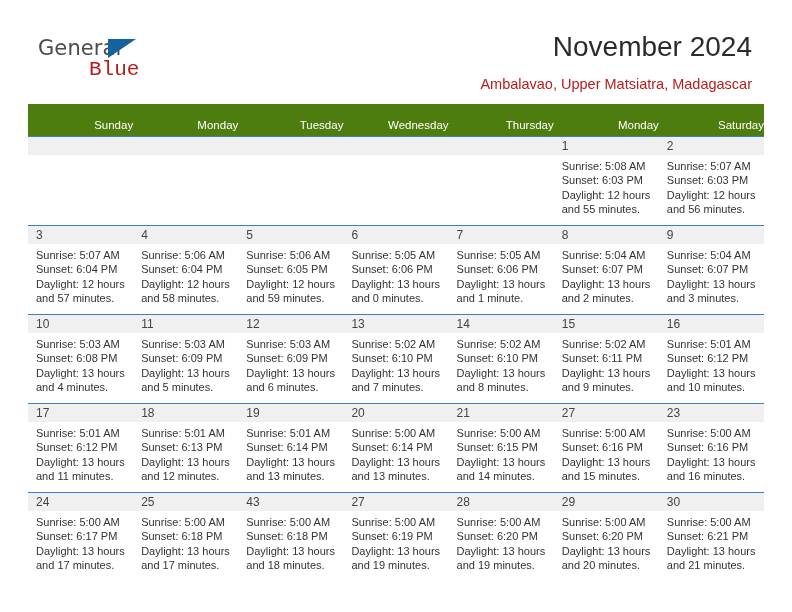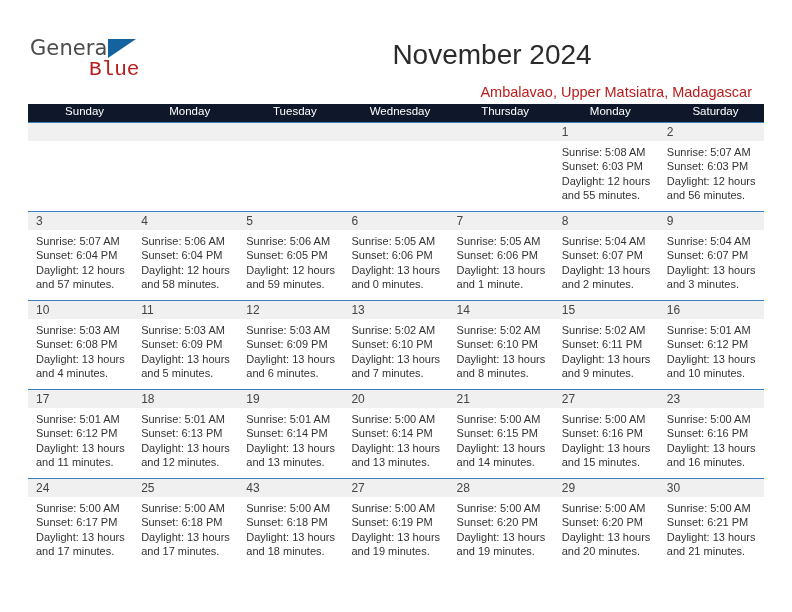--- a/index.html
+++ b/index.html
@@ -30,21 +30,21 @@
   }
   .logo {
     position: absolute;
     left: 30px;
     top: 36px;
     width: 180px;
     height: 52px;
   }
   .logo-line1 {
     position: absolute;
-    left: 0; top: 0;
+    left: 8px; top: 0;
     font-size: 21px;
     letter-spacing: 0.1px;
     color: #4b4b4b;
     font-family: "DejaVu Sans", sans-serif;
   }
   .logo-line2 {
     position: absolute;
     left: 59px; top: 22px;
     font-size: 21px;
     color: #b91c1c;
@@ -64,48 +64,47 @@
     right: 40px;
     top: 30px;
     text-align: right;
     width: 520px;
   }
   .month-title {
     font-size: 28px;
     font-weight: normal;
     color: #2b2b2b;
     line-height: 34px;
-    margin: 8px;
-    font-family: "Liberation Sans", sans-serif;
-    text-align: center;
+    margin: 0;
+    font-family: "Liberation Sans", sans-serif;
   }
   .location {
     font-size: 14.5px;
     color: #b91c1c;
     line-height: 20px;
     margin-top: 10px;
     font-family: "Liberation Sans", sans-serif;
   }
 
   
   .calendar {
     position: absolute;
     left: 28px;
     top: 104px;
     width: 736px;
     border-collapse: collapse;
     table-layout: fixed;
   }
   .calendar th {
-    background: #0f172a;
+    background: #4d7c0f;
     color: #ffffff;
     font-size: 11.5px;
     font-weight: normal;
-    text-align: center;
-    padding: 0 0 5px 8px;
+    text-align: right;
+    padding: 14px 0 5px 8px;
     height: 13px;
     font-family: "Liberation Sans", sans-serif;
   }
   .calendar td {
     vertical-align: top;
     padding: 0;
     width: 105.14px;
     height: 88px;
     border-top: 1px solid #3a7fc1;
     background: #ffffff;

